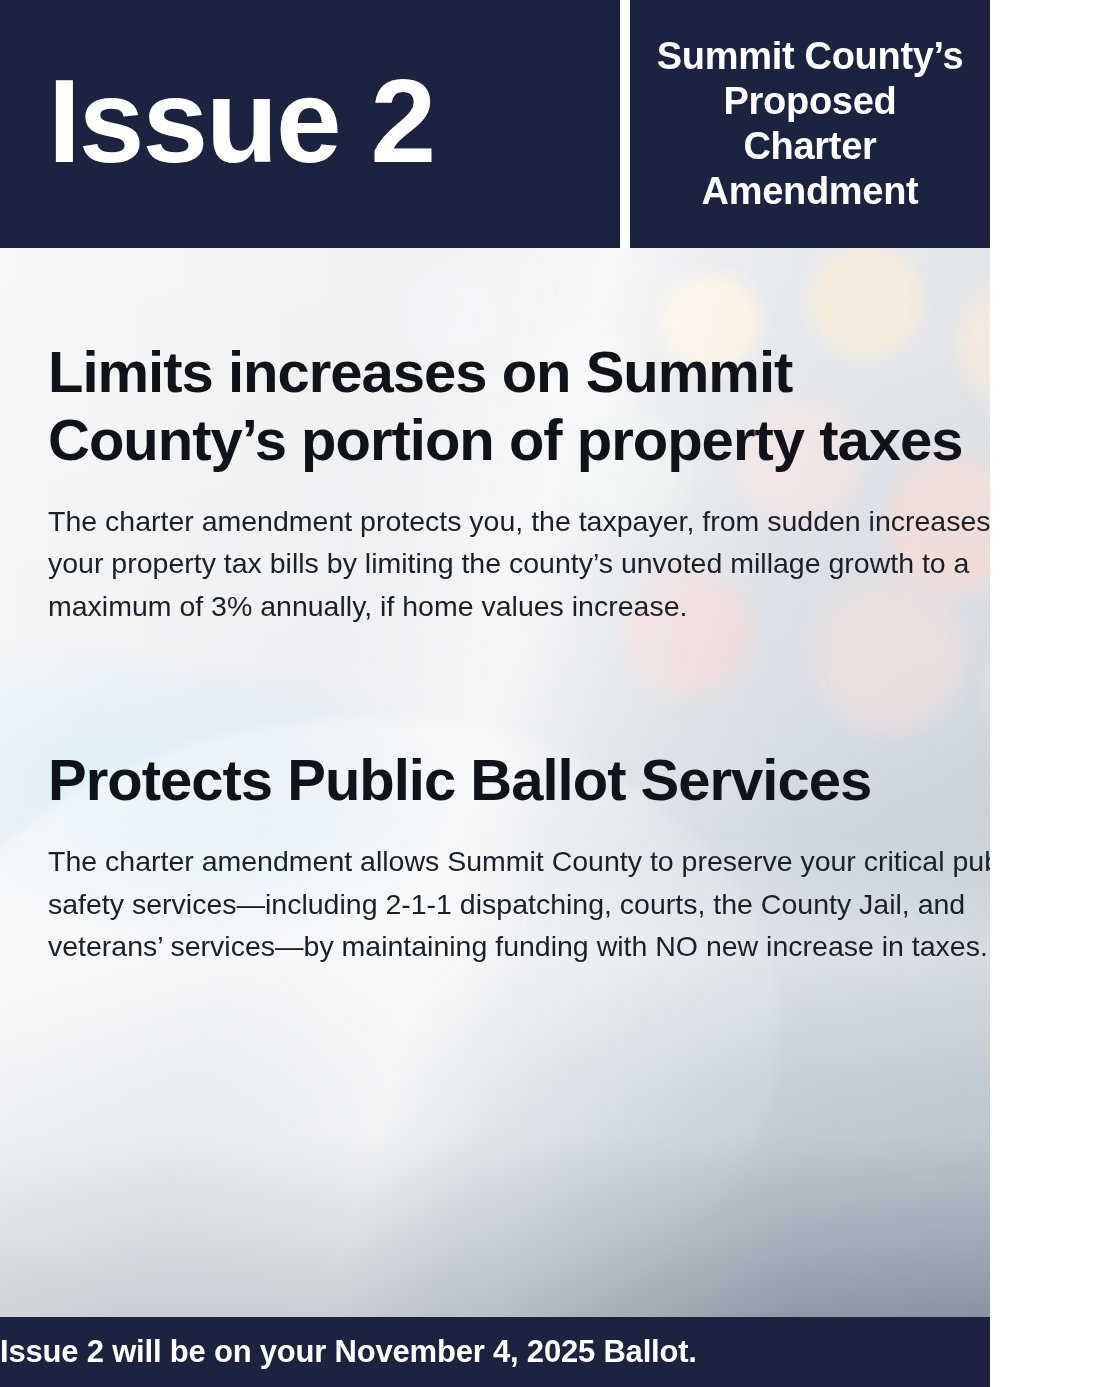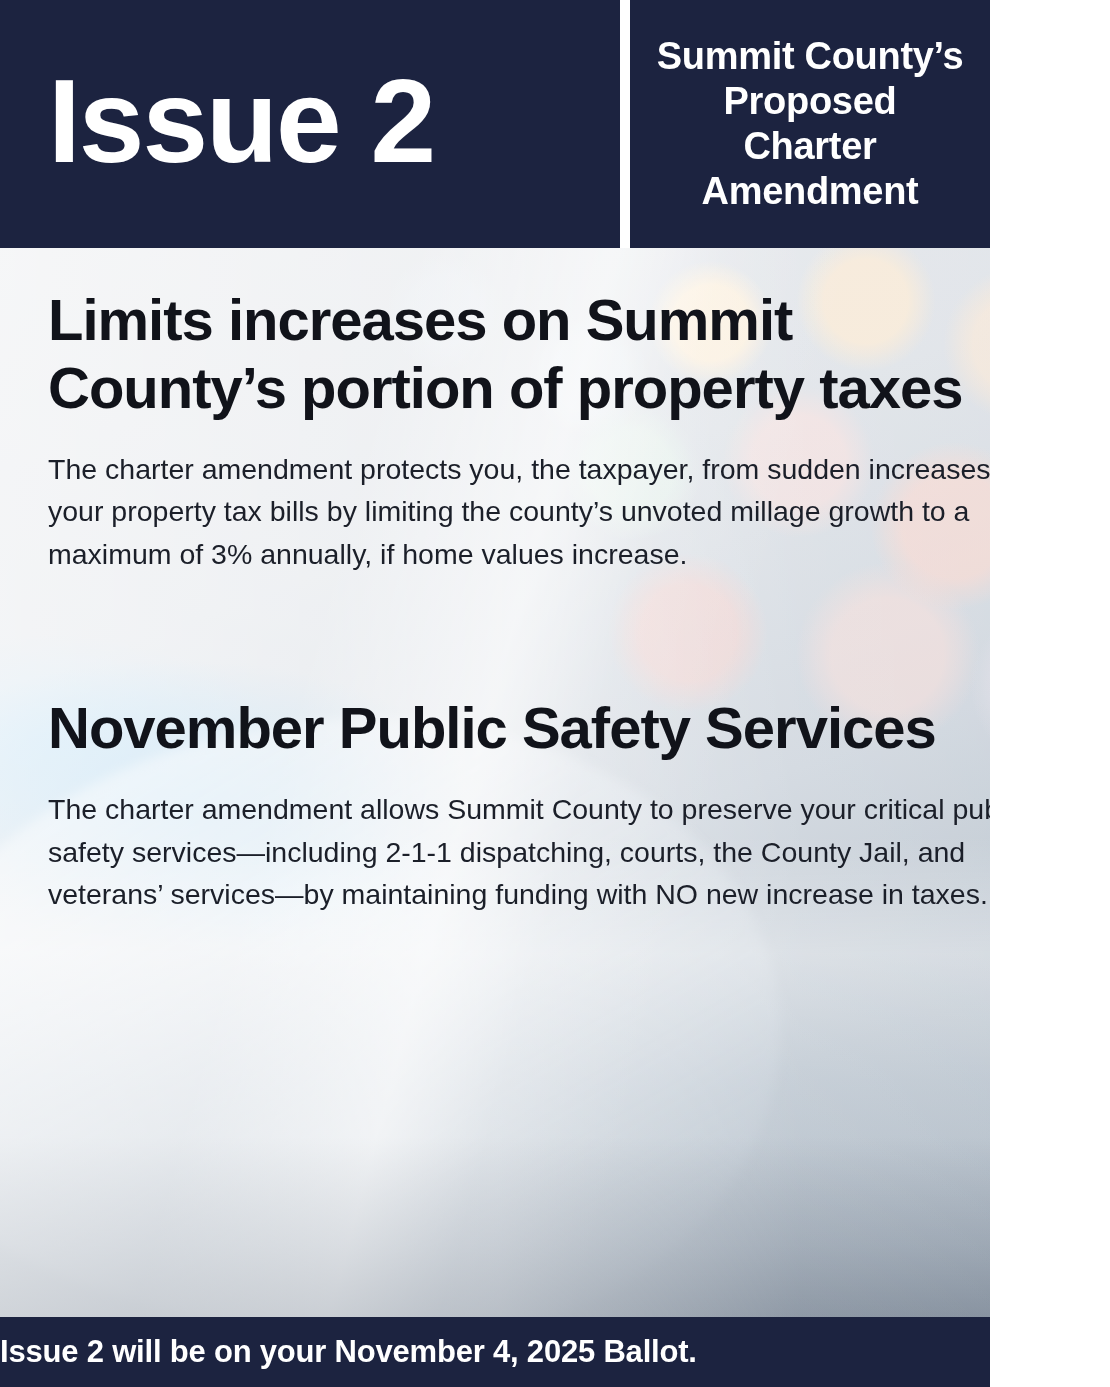--- a/index.html
+++ b/index.html
@@ -142,21 +142,21 @@
   }
 
   
   .content {
     position: absolute;
     left: 0;
     top: 248px;
     width: 1110px;
     height: 1069px;
     box-sizing: border-box;
-    padding: 38px 48px 0 48px;
+    padding: 90px 48px 0 48px;
     z-index: 4;
   }
   .block { margin: 0; }
   .block + .block { margin-top: 118px; }
 
   .block-title {
     color: #11131a;
     font-size: 58px;
     font-weight: bold;
     line-height: 1.17;
@@ -217,21 +217,21 @@
   </div>
 
   <div class="content">
 
     <div class="block">
       <h2 class="block-title">Limits increases on Summit County’s portion of property taxes</h2>
       <p class="block-body">The charter amendment protects you, the taxpayer, from sudden increases in your property tax bills by limiting the county’s unvoted millage growth to a maximum of 3% annually, if home values increase.</p>
     </div>
 
     <div class="block">
-      <h2 class="block-title">November Public Safety Services</h2>
+      <h2 class="block-title">Protects Public Ballot Services</h2>
       <p class="block-body">The charter amendment allows Summit County to preserve your critical public safety services—including 2-1-1 dispatching, courts, the County Jail, and veterans’ services—by maintaining funding with NO new increase in taxes.</p>
     </div>
 
   </div>
 
   <div class="footer">
     <div class="footer-text">Issue 2 will be on your November 4, 2025 Ballot.</div>
   </div>
 
 </div>

